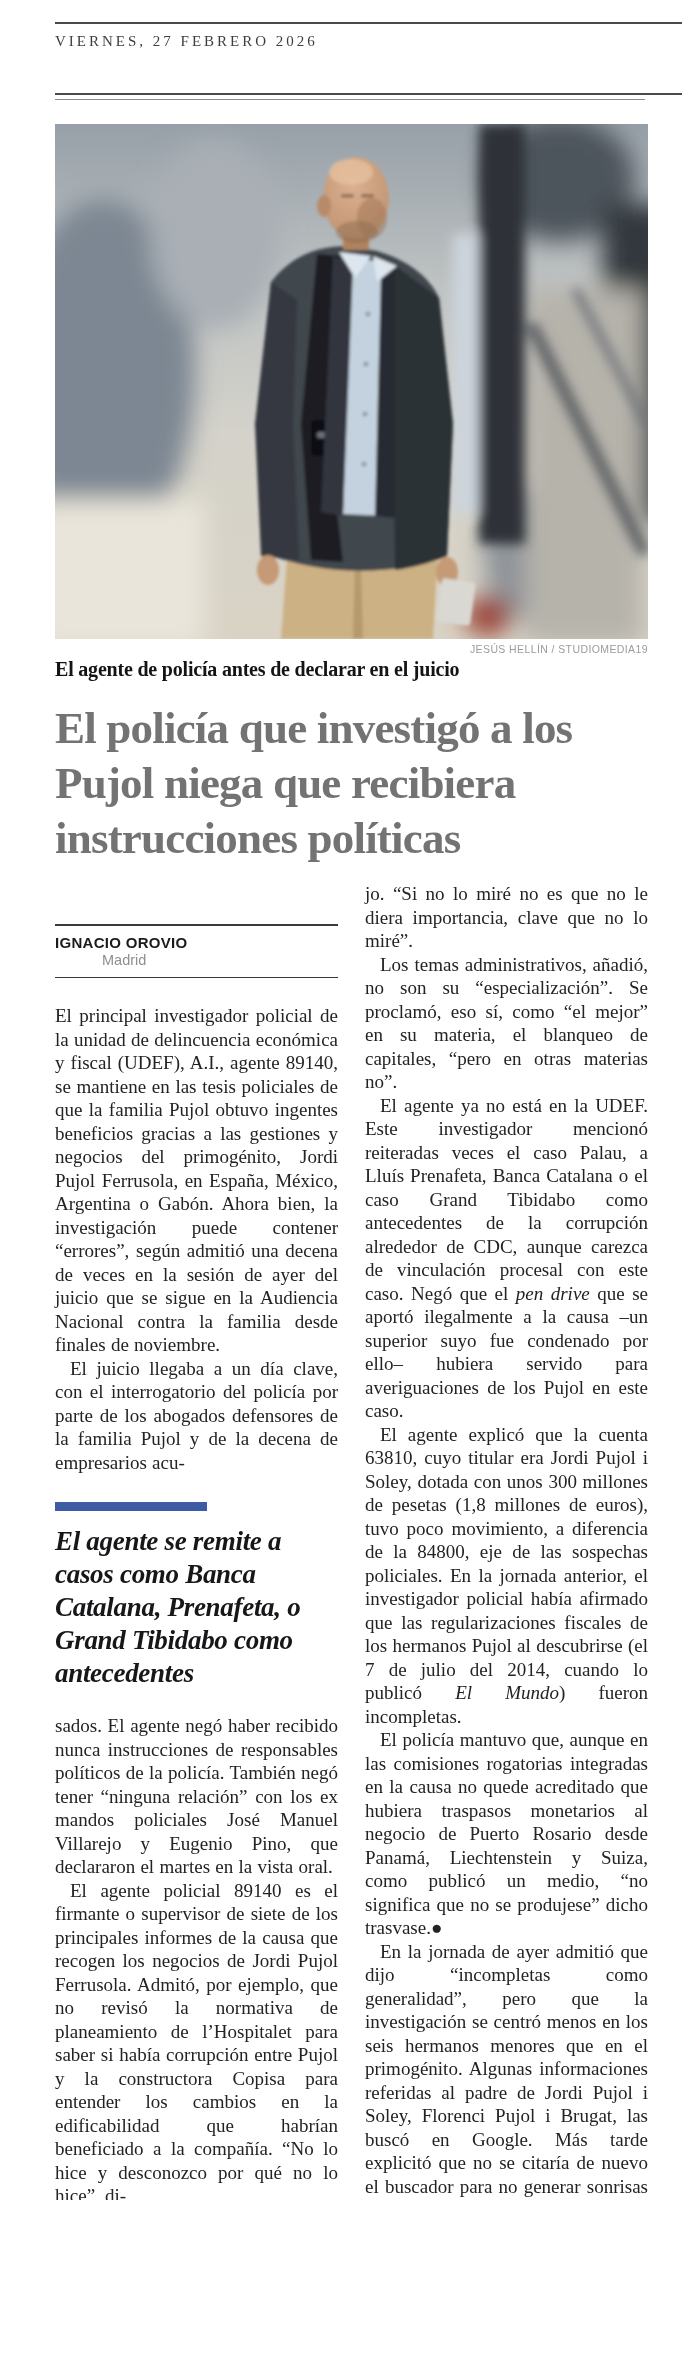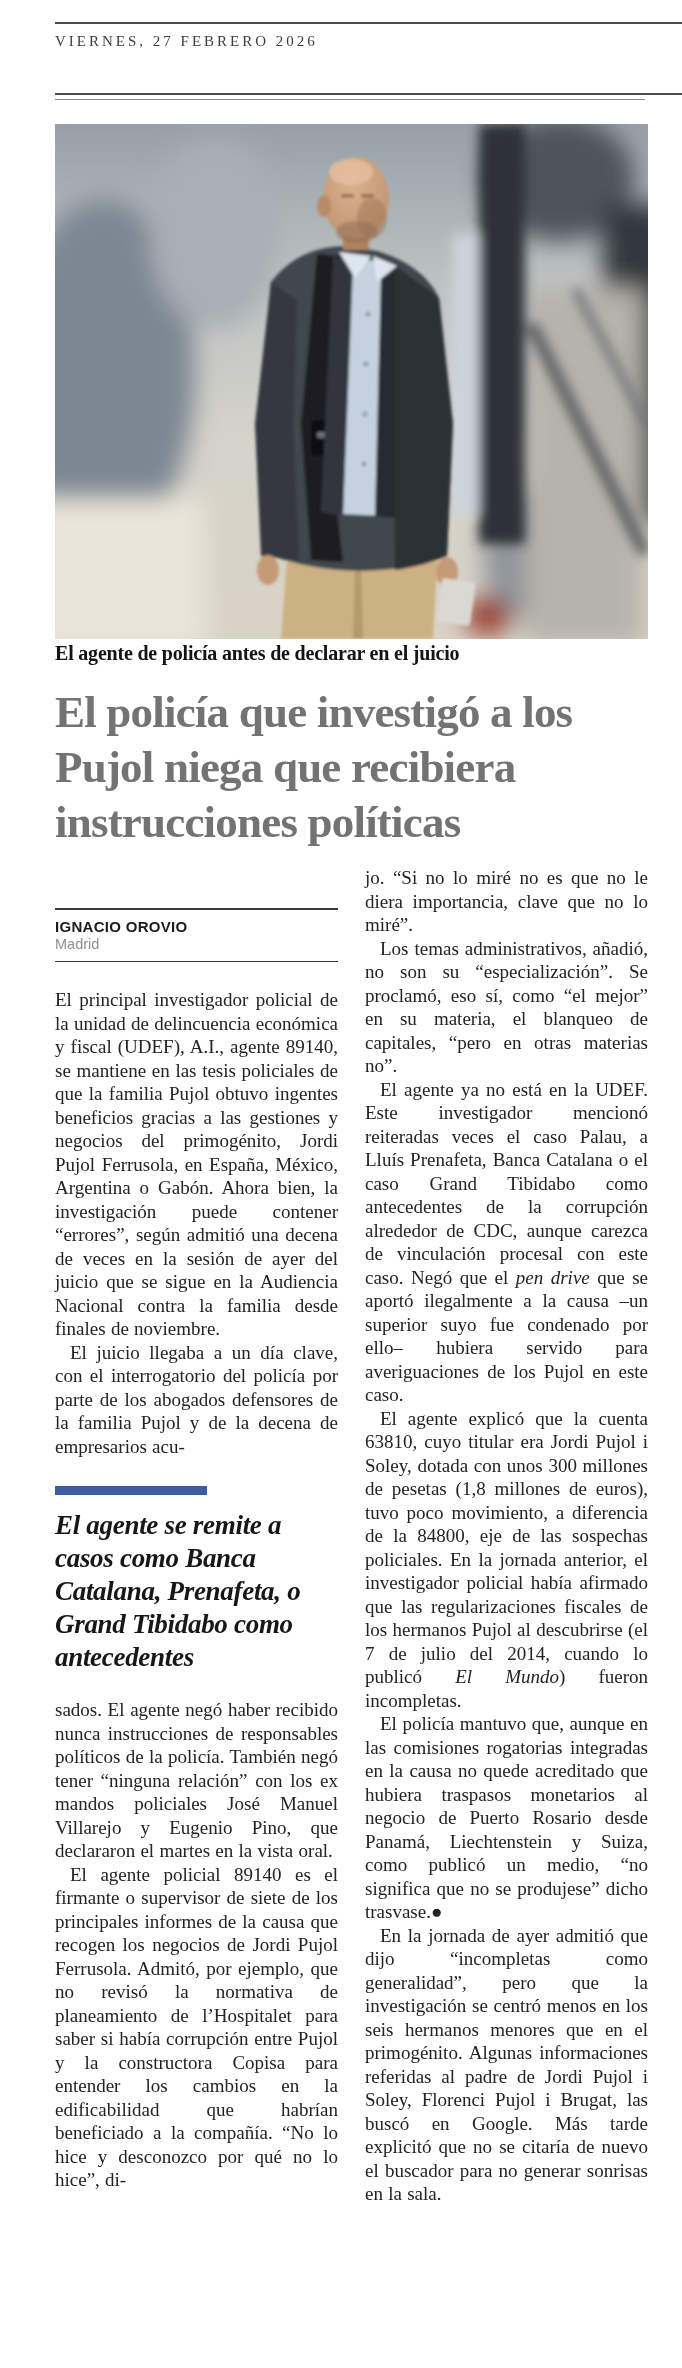--- a/index.html
+++ b/index.html
@@ -30,21 +30,21 @@
   .col { width:283px; }
   .col p { font-size:19px; line-height:23.5px; color:#232323; text-align:justify;
            hyphens:auto; -webkit-hyphens:auto; word-spacing:.5px; }
   .col p.ind { text-indent:15px; }
   .col p em { font-style:italic; }
 
   
   .byline { margin-top:42px; margin-bottom:26px; border-top:2px solid #3a3a3e; border-bottom:1.5px solid #3a3a3e;
             padding:8px 0 9px 0; font-family:"Liberation Sans","DejaVu Sans",sans-serif; }
   .byline-author { font-size:15px; font-weight:700; color:#1b1b1b; letter-spacing:.3px; }
-  .byline-location { font-size:14.5px; color:#8f8f8f; margin-top:1px; }
+  .byline-location { font-size:14.5px; color:#8f8f8f; margin-top:1px;margin-left:47px; }
 
   
   .pullquote { margin:28px 0 24px 0;font-style:italic; }
   .pq-bar { width:152px; height:9px; margin-bottom:14px; }
   .pq-text { font-size:27px; line-height:33px; font-weight:700; color:#17171a; letter-spacing:-.3px; }
 </style>
 </head>
 <body>
 
 <div class="page">
@@ -132,20 +132,21 @@
         <ellipse cx="302" cy="108" rx="21" ry="11" fill="#8d6950" opacity=".5"></ellipse>
         <ellipse cx="269" cy="82" rx="7" ry="11" fill="#b78a6a"></ellipse>
         <rect x="286" y="70" width="13" height="3.5" rx="1.5" fill="#6e523e" opacity=".65"></rect>
         <rect x="306" y="70" width="13" height="3.5" rx="1.5" fill="#6e523e" opacity=".65"></rect>
 
         <ellipse cx="213" cy="446" rx="11" ry="15" fill="#c59a77"></ellipse>
         <ellipse cx="392" cy="448" rx="11" ry="15" fill="#c59a77"></ellipse>
         <rect x="384" y="456" width="34" height="44" rx="4" fill="#d9d8d3" transform="rotate(8 401 478)"></rect>
       </g>
     </svg>
+    <div class="credit">JESÚS HELLÍN / STUDIOMEDIA19</div>
     <figcaption class="caption">El agente de policía antes de declarar en el juicio</figcaption>
   </figure>
 
   <h1 class="headline">El policía que investigó a los Pujol niega que recibiera instrucciones políticas</h1>
 
   <div class="cols">
 
     <div class="col">
       <div class="byline">
         <div class="byline-author">IGNACIO OROVIO</div>

